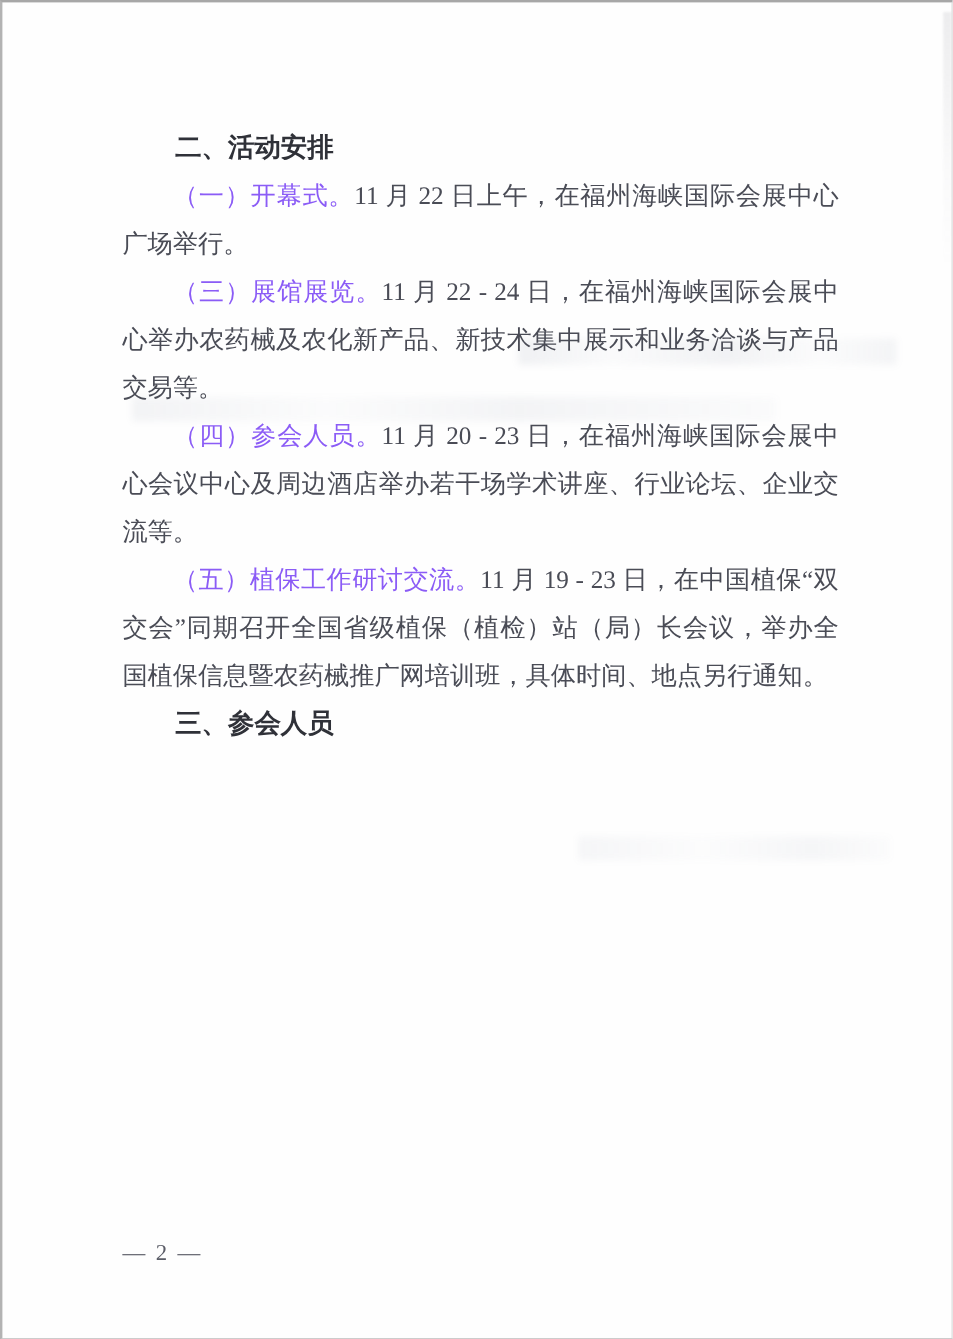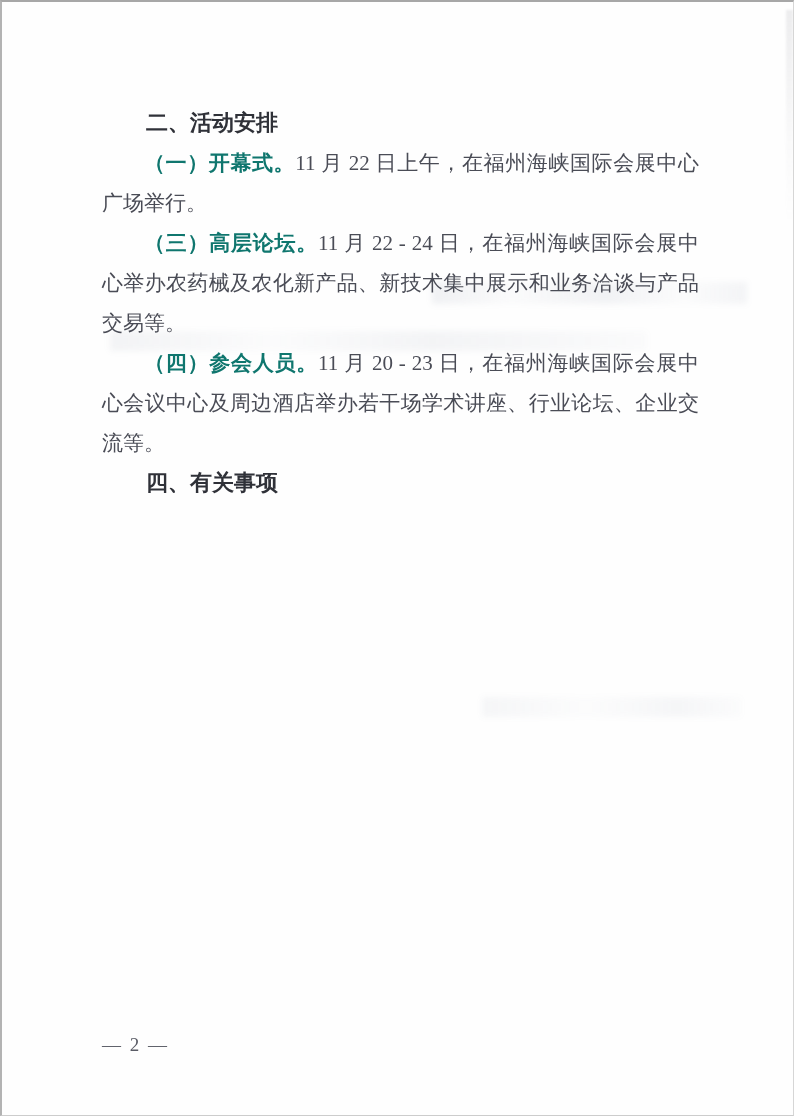--- a/index.html
+++ b/index.html
@@ -38,22 +38,22 @@
     color: #2f3138;
     line-height: 40px;
     text-indent: 2em;
     text-align: left;
   }
   .content p {
     margin: 0;
     text-indent: 2em;
   }
   .content p .lead {
-    font-weight: 700;
-    color: #0f766e;
+    font-weight: 400;
+    color: #8b5cf6;
   }
   .footer-pagenum {
     position: absolute;
     left: 100px;
     top: 1032px;
     font-size: 19px;
     color: #5a5c66;
     letter-spacing: 2px;
   }
   
@@ -91,27 +91,28 @@
   <span class="artifact artifact-3"></span>
   <span class="artifact artifact-right-streak"></span>
 
   <main class="content">
 
     <h2>二、活动安排</h2>
 
     <p><span class="lead">（一）开幕式。</span><span>11 月 22 日上午，在福州海峡国际会展中心广场举行。</span></p>
 
 
-    <p><span class="lead">（三）高层论坛。</span><span>11 月 22 - 24 日，在福州海峡国际会展中心举办农药械及农化新产品、新技术集中展示和业务洽谈与产品交易等。</span></p>
+    <p><span class="lead">（三）展馆展览。</span><span>11 月 22 - 24 日，在福州海峡国际会展中心举办农药械及农化新产品、新技术集中展示和业务洽谈与产品交易等。</span></p>
 
     <p><span class="lead">（四）参会人员。</span><span>11 月 20 - 23 日，在福州海峡国际会展中心会议中心及周边酒店举办若干场学术讲座、行业论坛、企业交流等。</span></p>
 
+    <p><span class="lead">（五）植保工作研讨交流。</span><span>11 月 19 - 23 日，在中国植保“双交会”同期召开全国省级植保（植检）站（局）长会议，举办全国植保信息暨农药械推广网培训班，具体时间、地点另行通知。</span></p>
+
+    <h2>三、参会人员</h2>
 
 
-
-    <h2>四、有关事项</h2>
 
 
   </main>
 
   <div class="footer-pagenum">— 2 —</div>
 
 </div>
 
 </body></html>

